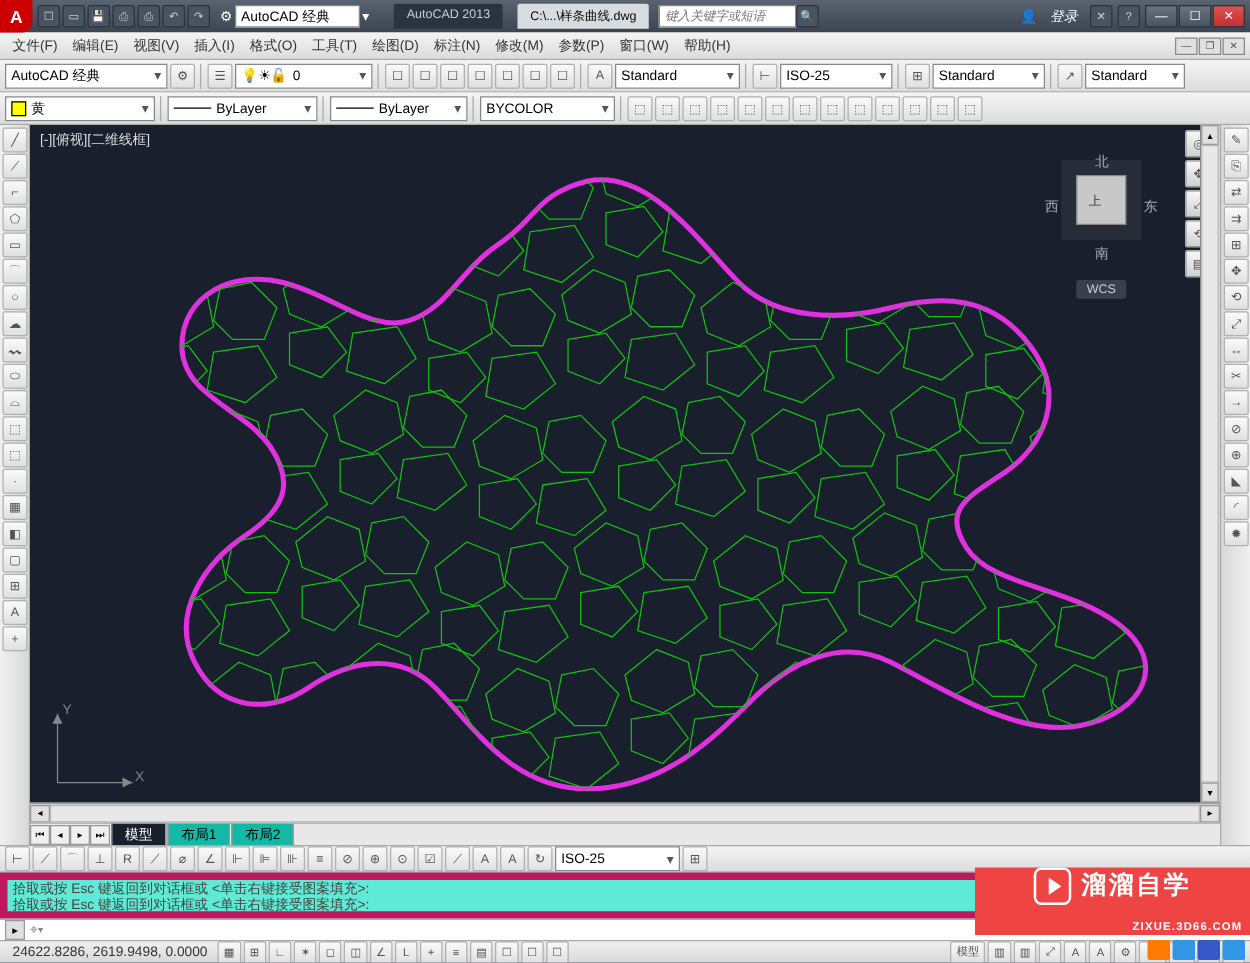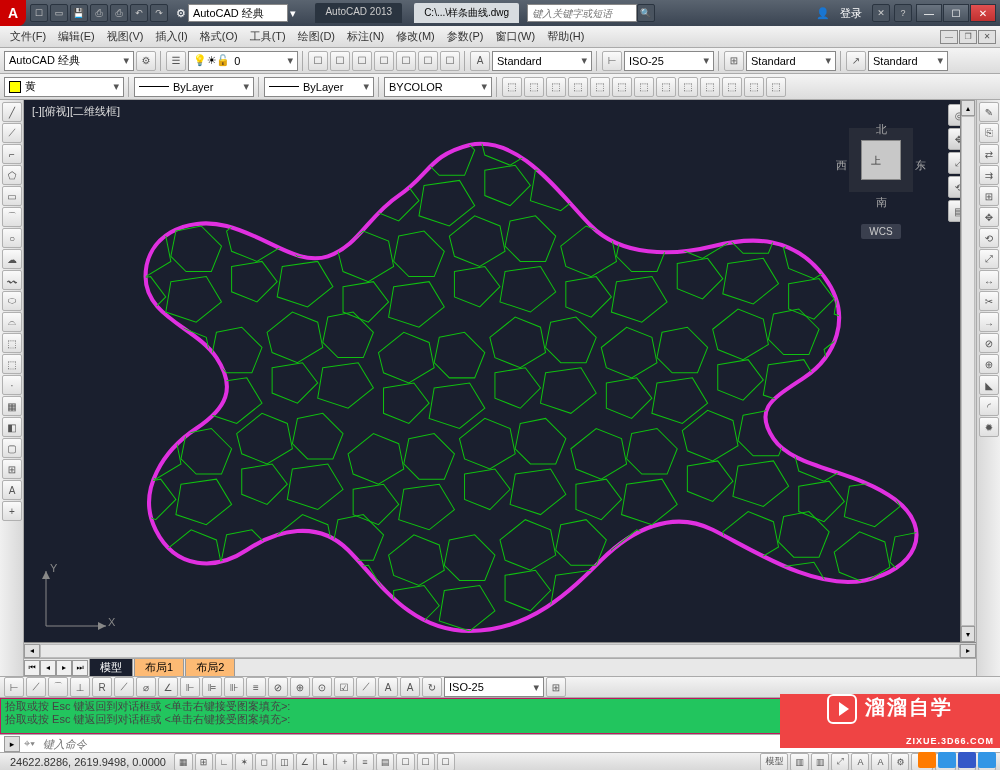--- a/index.html
+++ b/index.html
@@ -14,21 +14,21 @@
 .workspace-dd input { height: 18px; width: 100px; background: #fff; border: 1px solid #888; font-size: 11px; padding: 0 4px; }
 .title-tabs { display: flex; margin-left: 20px; gap: 12px; }
 .title-tab { padding: 3px 10px; background: #2a3440; color: #ccc; border-radius: 2px 2px 0 0; font-size: 10px; }
 .title-tab.active { background: #d8dce0; color: #000; }
 .search-box { margin-left: 8px; display: flex; align-items: center; }
 .search-box input { width: 110px; height: 18px; background: #fff; border: 1px solid #888; font-size: 10px; padding: 0 4px; font-style: italic; }
 .title-right { margin-left: auto; display: flex; align-items: center; gap: 4px; padding-right: 4px; }
 .win-btns { display: flex; gap: 1px; }
 .win-btn { width: 26px; height: 18px; background: linear-gradient(#6a7480,#4a5460); border: 1px solid #2a3440; display: flex; align-items: center; justify-content: center; color: #fff; font-size: 10px; }
 .win-btn.close { background: linear-gradient(#e05050,#c03030); }
-.login { color: #fff; font-size: 11px; padding: 0 6px; }
+.login { color: #fff; font-size: 11px; padding: 0 6px; font-style: italic; }
 
 
 .menubar { height: 22px; background: linear-gradient(#f4f4f4,#dcdcdc); display: flex; align-items: center; padding: 0 4px; border-bottom: 1px solid #aaa; }
 .menubar span { padding: 2px 6px; color: #333; }
 .mdi-btns { margin-left: auto; display: flex; gap: 1px; }
 .mdi-btn { width: 18px; height: 14px; background: #e0e0e0; border: 1px solid #888; display: flex; align-items: center; justify-content: center; font-size: 8px; color: #555; }
 
 
 .toolbar-row { height: 26px; background: linear-gradient(#f4f4f4,#dcdcdc); display: flex; align-items: center; padding: 0 4px; border-bottom: 1px solid #aaa; gap: 2px; }
 .tb-btn { width: 20px; height: 20px; background: linear-gradient(#fafafa,#e0e0e0); border: 1px solid #b0b0b0; border-radius: 2px; display: flex; align-items: center; justify-content: center; color: #555; font-size: 10px; }
@@ -60,29 +60,29 @@
 .ucs svg { display: block; }
 .hscroll { position: absolute; left: 0; right: 0; bottom: 18px; height: 16px; background: #d0d0d0; border-top: 1px solid #888; display: flex; align-items: center; }
 .hscroll .arr { width: 16px; height: 14px; background: #e0e0e0; border: 1px solid #999; display: flex; align-items: center; justify-content: center; font-size: 8px; }
 .hscroll .track { flex: 1; height: 14px; background: #e8e8e8; border: 1px solid #bbb; }
 .vscroll { position: absolute; top: 0; right: 0; bottom: 34px; width: 16px; background: #d0d0d0; border-left: 1px solid #888; display: flex; flex-direction: column; }
 .vscroll .arr { height: 16px; width: 14px; background: #e0e0e0; border: 1px solid #999; display: flex; align-items: center; justify-content: center; font-size: 8px; }
 .vscroll .track { flex: 1; width: 14px; background: #e8e8e8; border: 1px solid #bbb; }
 .tabbar { position: absolute; left: 0; right: 0; bottom: 0; height: 18px; background: #e8e8e8; display: flex; align-items: center; font-size: 10px; border-top: 1px solid #aaa; }
 .tabbar .nav { display: flex; gap: 0; }
 .tabbar .nav div { width: 16px; height: 16px; border: 1px solid #999; background: #f0f0f0; display: flex; align-items: center; justify-content: center; font-size: 8px; }
-.tabbar .tab { padding: 1px 10px; background: #fdba74; border: 1px solid #999; border-top: none; margin-left: 1px; }
+.tabbar .tab { padding: 1px 10px; background: #14b8a6; border: 1px solid #999; border-top: none; margin-left: 1px; }
 .tabbar .tab.active { background: #1a1f2e; color: #fff; }
 
 .right-tools { width: 24px; background: linear-gradient(90deg,#d8d8d8,#f0f0f0); display: flex; flex-direction: column; gap: 1px; padding: 2px; border-left: 1px solid #aaa; }
 
 
 .bottom { position: absolute; left: 0; right: 0; bottom: 0; height: 94px; display: flex; flex-direction: column; }
 .dim-toolbar { height: 24px; background: linear-gradient(#f4f4f4,#dcdcdc); display: flex; align-items: center; padding: 0 4px; gap: 2px; border-top: 1px solid #aaa; border-bottom: 1px solid #aaa; }
-.cmd-history { height: 41px; background: #22c55e; border: 1px solid #be185d; padding: 1px 4px; font-size: 10px; color: #444; overflow: hidden; line-height: 13px; }
+.cmd-history { height: 41px; background: #5eead4; border: 6px solid #be185d; padding: 1px 4px; font-size: 10px; color: #444; overflow: hidden; line-height: 13px; }
 .cmd-line { height: 20px; background: #fff; display: flex; align-items: center; border-top: 1px solid #aaa; }
 .cmd-prompt { width: 16px; height: 16px; background: #e0e0e0; border: 1px solid #999; display: flex; align-items: center; justify-content: center; margin: 0 4px; font-size: 9px; }
 .cmd-input { flex: 1; border: none; outline: none; font-size: 11px; color: #888; font-style: italic; padding: 0 4px; }
 .statusbar { height: 18px; background: linear-gradient(#f0f0f0,#d8d8d8); display: flex; align-items: center; padding: 0 4px; font-size: 10px; color: #333; border-top: 1px solid #aaa; gap: 2px; }
 .status-coords { padding: 0 6px; }
 .status-btn { height: 18px; padding: 0 4px; background: linear-gradient(#fafafa,#e0e0e0); border: 1px solid #b0b0b0; border-radius: 2px; display: flex; align-items: center; justify-content: center; font-size: 9px; color: #555; min-width: 18px; }
 
 
 .watermark { position: absolute; right: 0; bottom: 22px; width: 220px; height: 54px; background: #ef4444; color: #fff; display: flex; align-items: flex-start; justify-content: center; gap: 8px; z-index: 100; }
 .watermark .play { width: 30px; height: 30px; border: 2px solid #fff; border-radius: 6px; display: flex; align-items: center; justify-content: center; }
@@ -426,21 +426,20 @@
       </div>
     <div class="tb-btn">⊞</div>
   </div>
   <div class="cmd-history">
     <div>拾取或按 Esc 键返回到对话框或 &lt;单击右键接受图案填充&gt;:</div>
     <div>拾取或按 Esc 键返回到对话框或 &lt;单击右键接受图案填充&gt;:</div>
   </div>
   <div class="cmd-line">
     <div class="cmd-prompt">▸</div>
     <span style="color:#888;padding-right:4px">⌖▾</span>
-    <input class="cmd-input" placeholder="键入命令" style="">
   </div>
   <div class="statusbar">
     <span class="status-coords">24622.8286, 2619.9498, 0.0000</span>
     <div class="status-btn">▦</div>
     <div class="status-btn">⊞</div>
     <div class="status-btn">∟</div>
     <div class="status-btn">✶</div>
     <div class="status-btn">◻</div>
     <div class="status-btn">◫</div>
     <div class="status-btn">∠</div>

